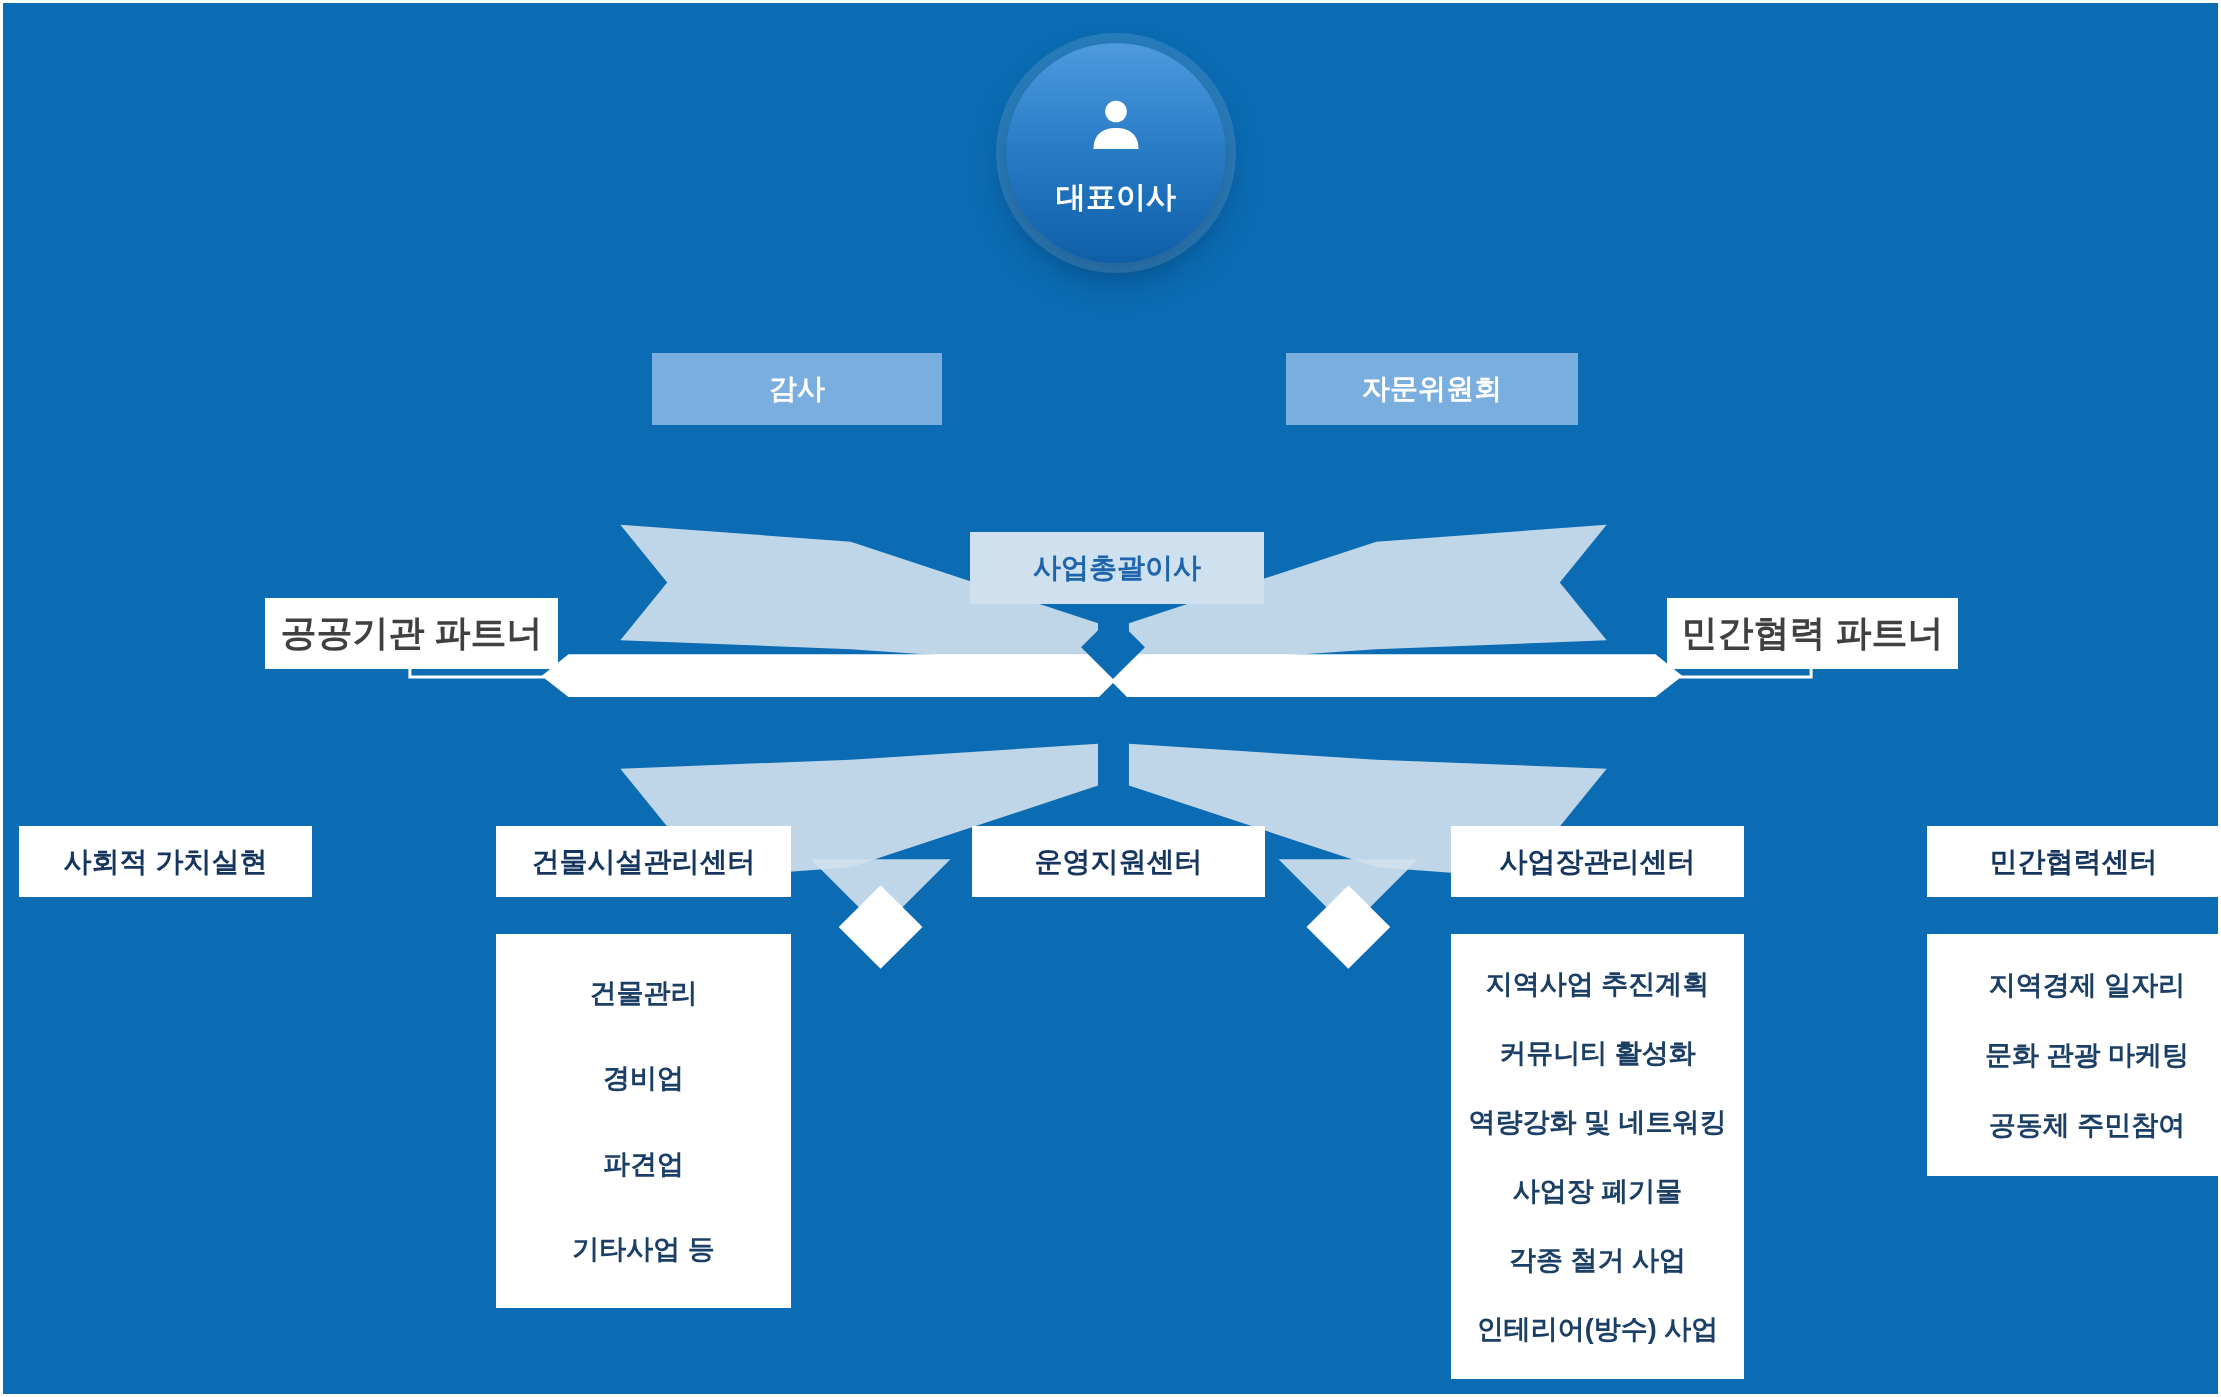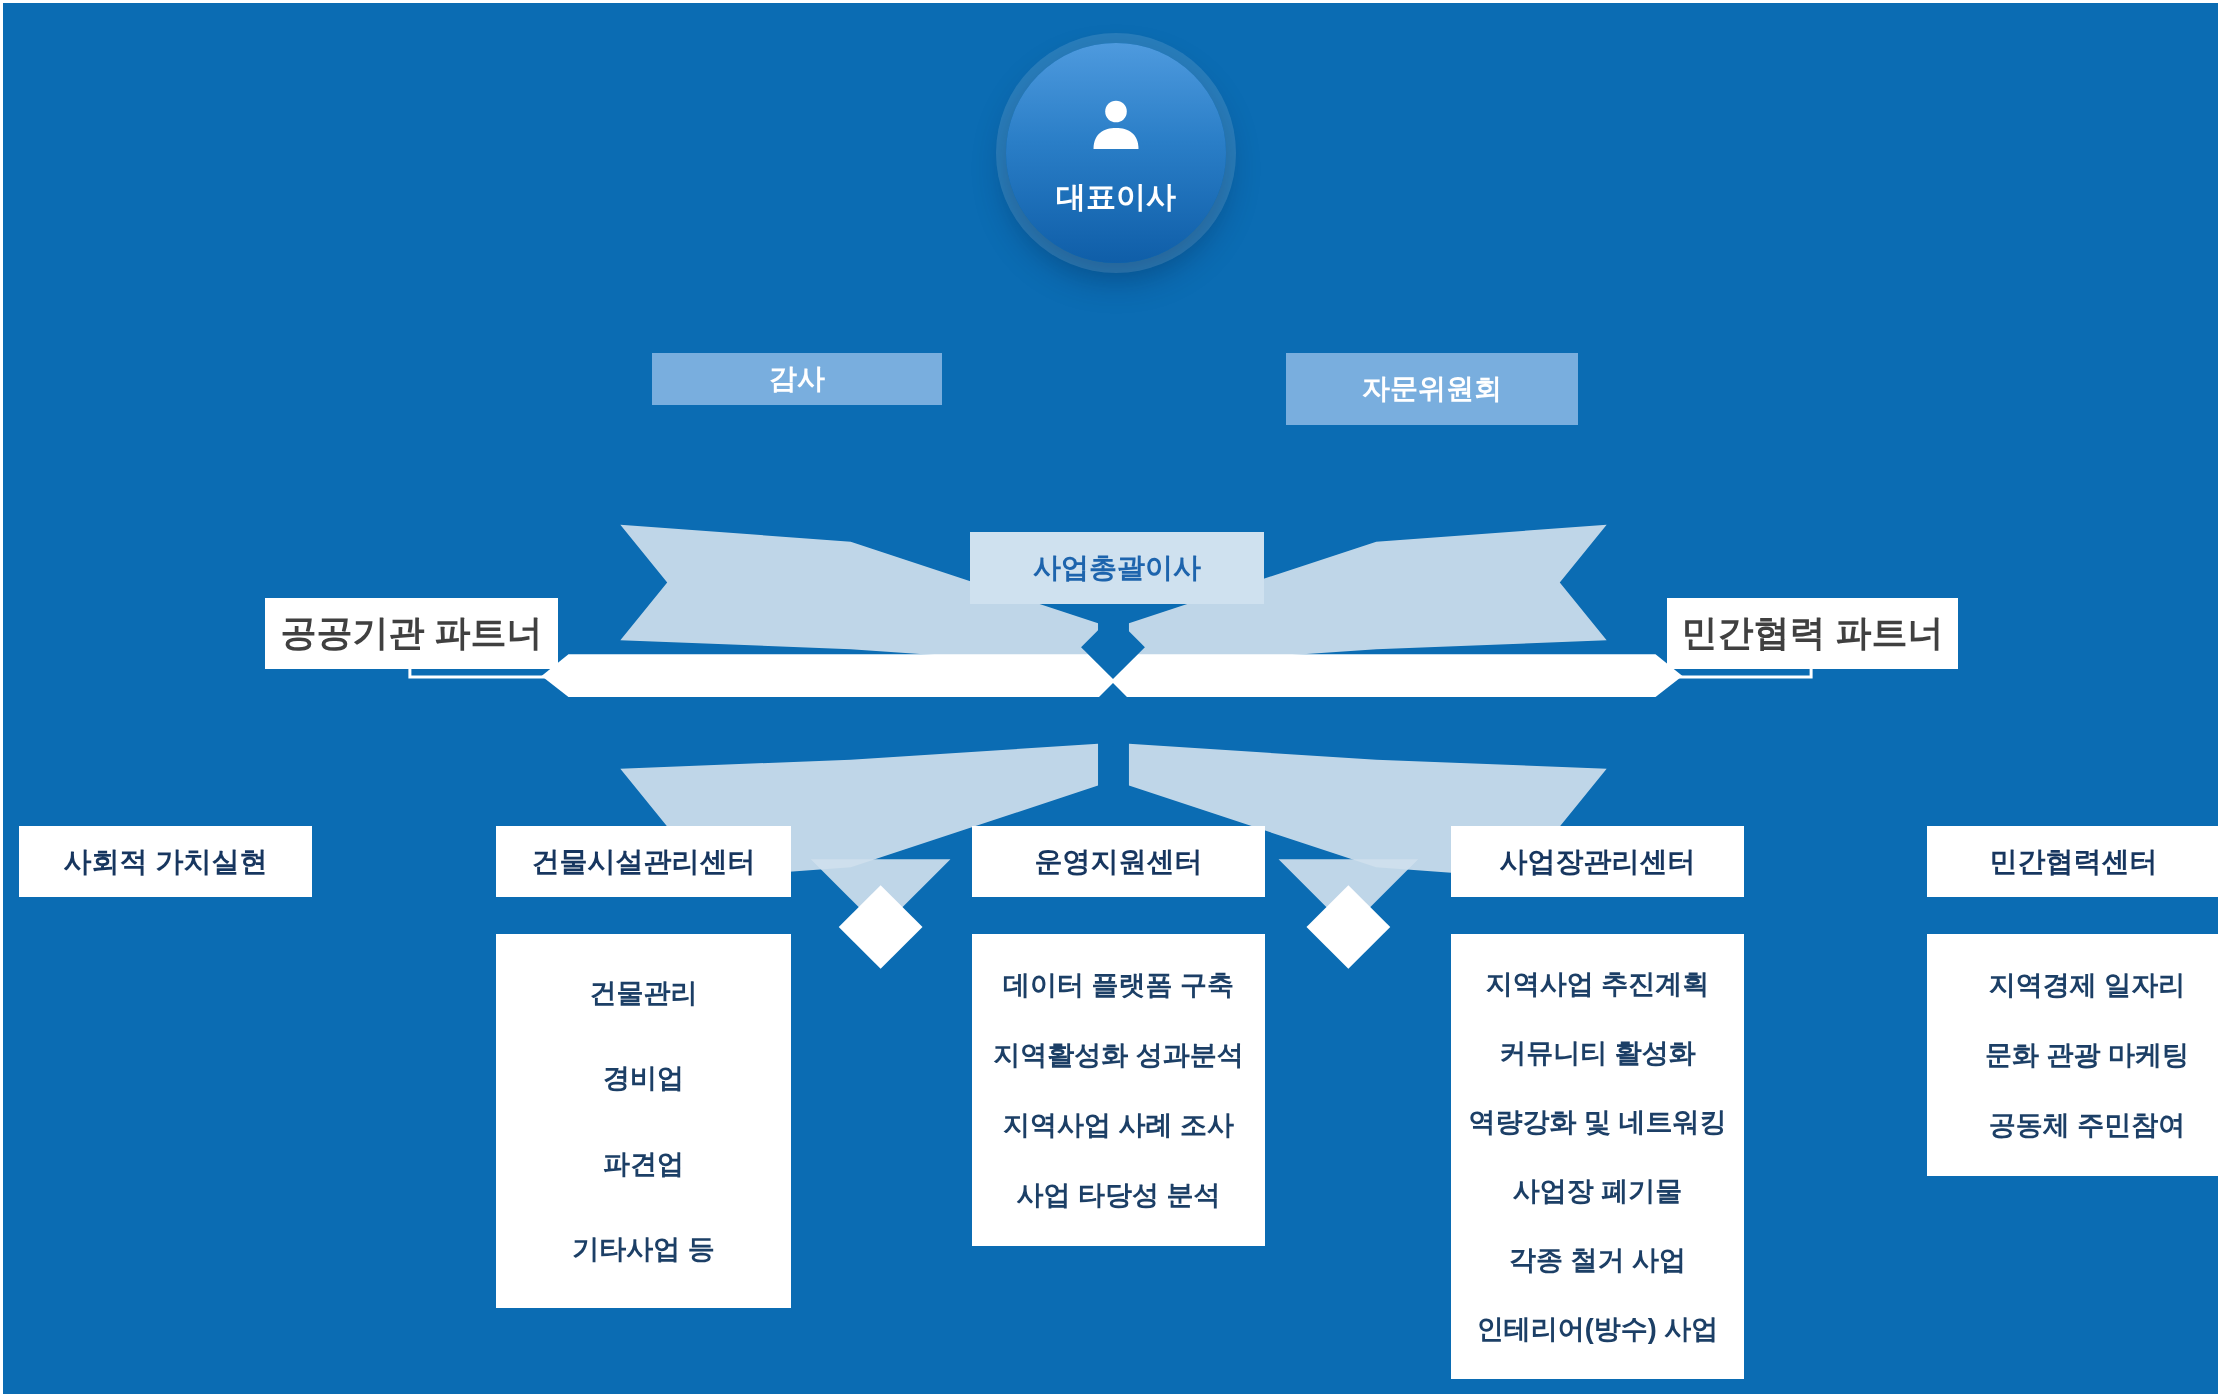--- a/index.html
+++ b/index.html
@@ -17,21 +17,21 @@
   
   .ceo{
     left:1003px;top:40px;width:220px;height:220px;border-radius:50%;
     background:linear-gradient(180deg,#4e9ade 0%,#2a7ec7 45%,#0f5ea8 100%);
     box-shadow:0 0 0 10px rgba(255,255,255,0.12), 0 16px 32px rgba(0,25,60,0.35);
     flex-direction:column;gap:16px;color:#ffffff;font-size:30px;
   }
   .ceo .person{width:72px;height:72px;}
   
   .light-box{background:#79aede;color:#ffffff;font-size:28px;}
-  .audit{left:649px;top:350px;width:290px;height:52px;}
+  .audit{left:649px;top:350px;width:290px;height:72px;}
   .advisory{left:1283px;top:350px;width:292px;height:72px;}
   
   .pale-box{background:#cfe1ef;color:#1d64ad;font-size:28px;margin-top:32px;}
   .director{left:967px;top:497px;width:294px;height:72px;}
   
   .white-box{background:#ffffff;}
   .partner{color:#404040;font-size:36px;}
   .partner-left{left:262px;top:595px;width:293px;height:71px;}
   .partner-right{left:1664px;top:595px;width:291px;height:71px;}
   
@@ -112,26 +112,20 @@
     <span>민간협력센터</span>
   </div>
 
   <div class="list-box" style="left:493px;top:931px;width:295px;height:374px;">
     <div class="list-item">건물관리</div>
     <div class="list-item">경비업</div>
     <div class="list-item">파견업</div>
     <div class="list-item">기타사업 등</div>
   </div>
 
-  <div class="list-box" style="left:969px;top:931px;width:293px;height:312px;">
-    <div class="list-item">데이터 플랫폼 구축</div>
-    <div class="list-item">지역활성화 성과분석</div>
-    <div class="list-item">지역사업 사례 조사</div>
-    <div class="list-item">사업 타당성 분석</div>
-  </div>
 
   <div class="list-box" style="left:1448px;top:931px;width:293px;height:445px;">
     <div class="list-item">지역사업 추진계획</div>
     <div class="list-item">커뮤니티 활성화</div>
     <div class="list-item">역량강화 및 네트워킹</div>
     <div class="list-item">사업장 폐기물</div>
     <div class="list-item">각종 철거 사업</div>
     <div class="list-item">인테리어(방수) 사업</div>
   </div>
 

